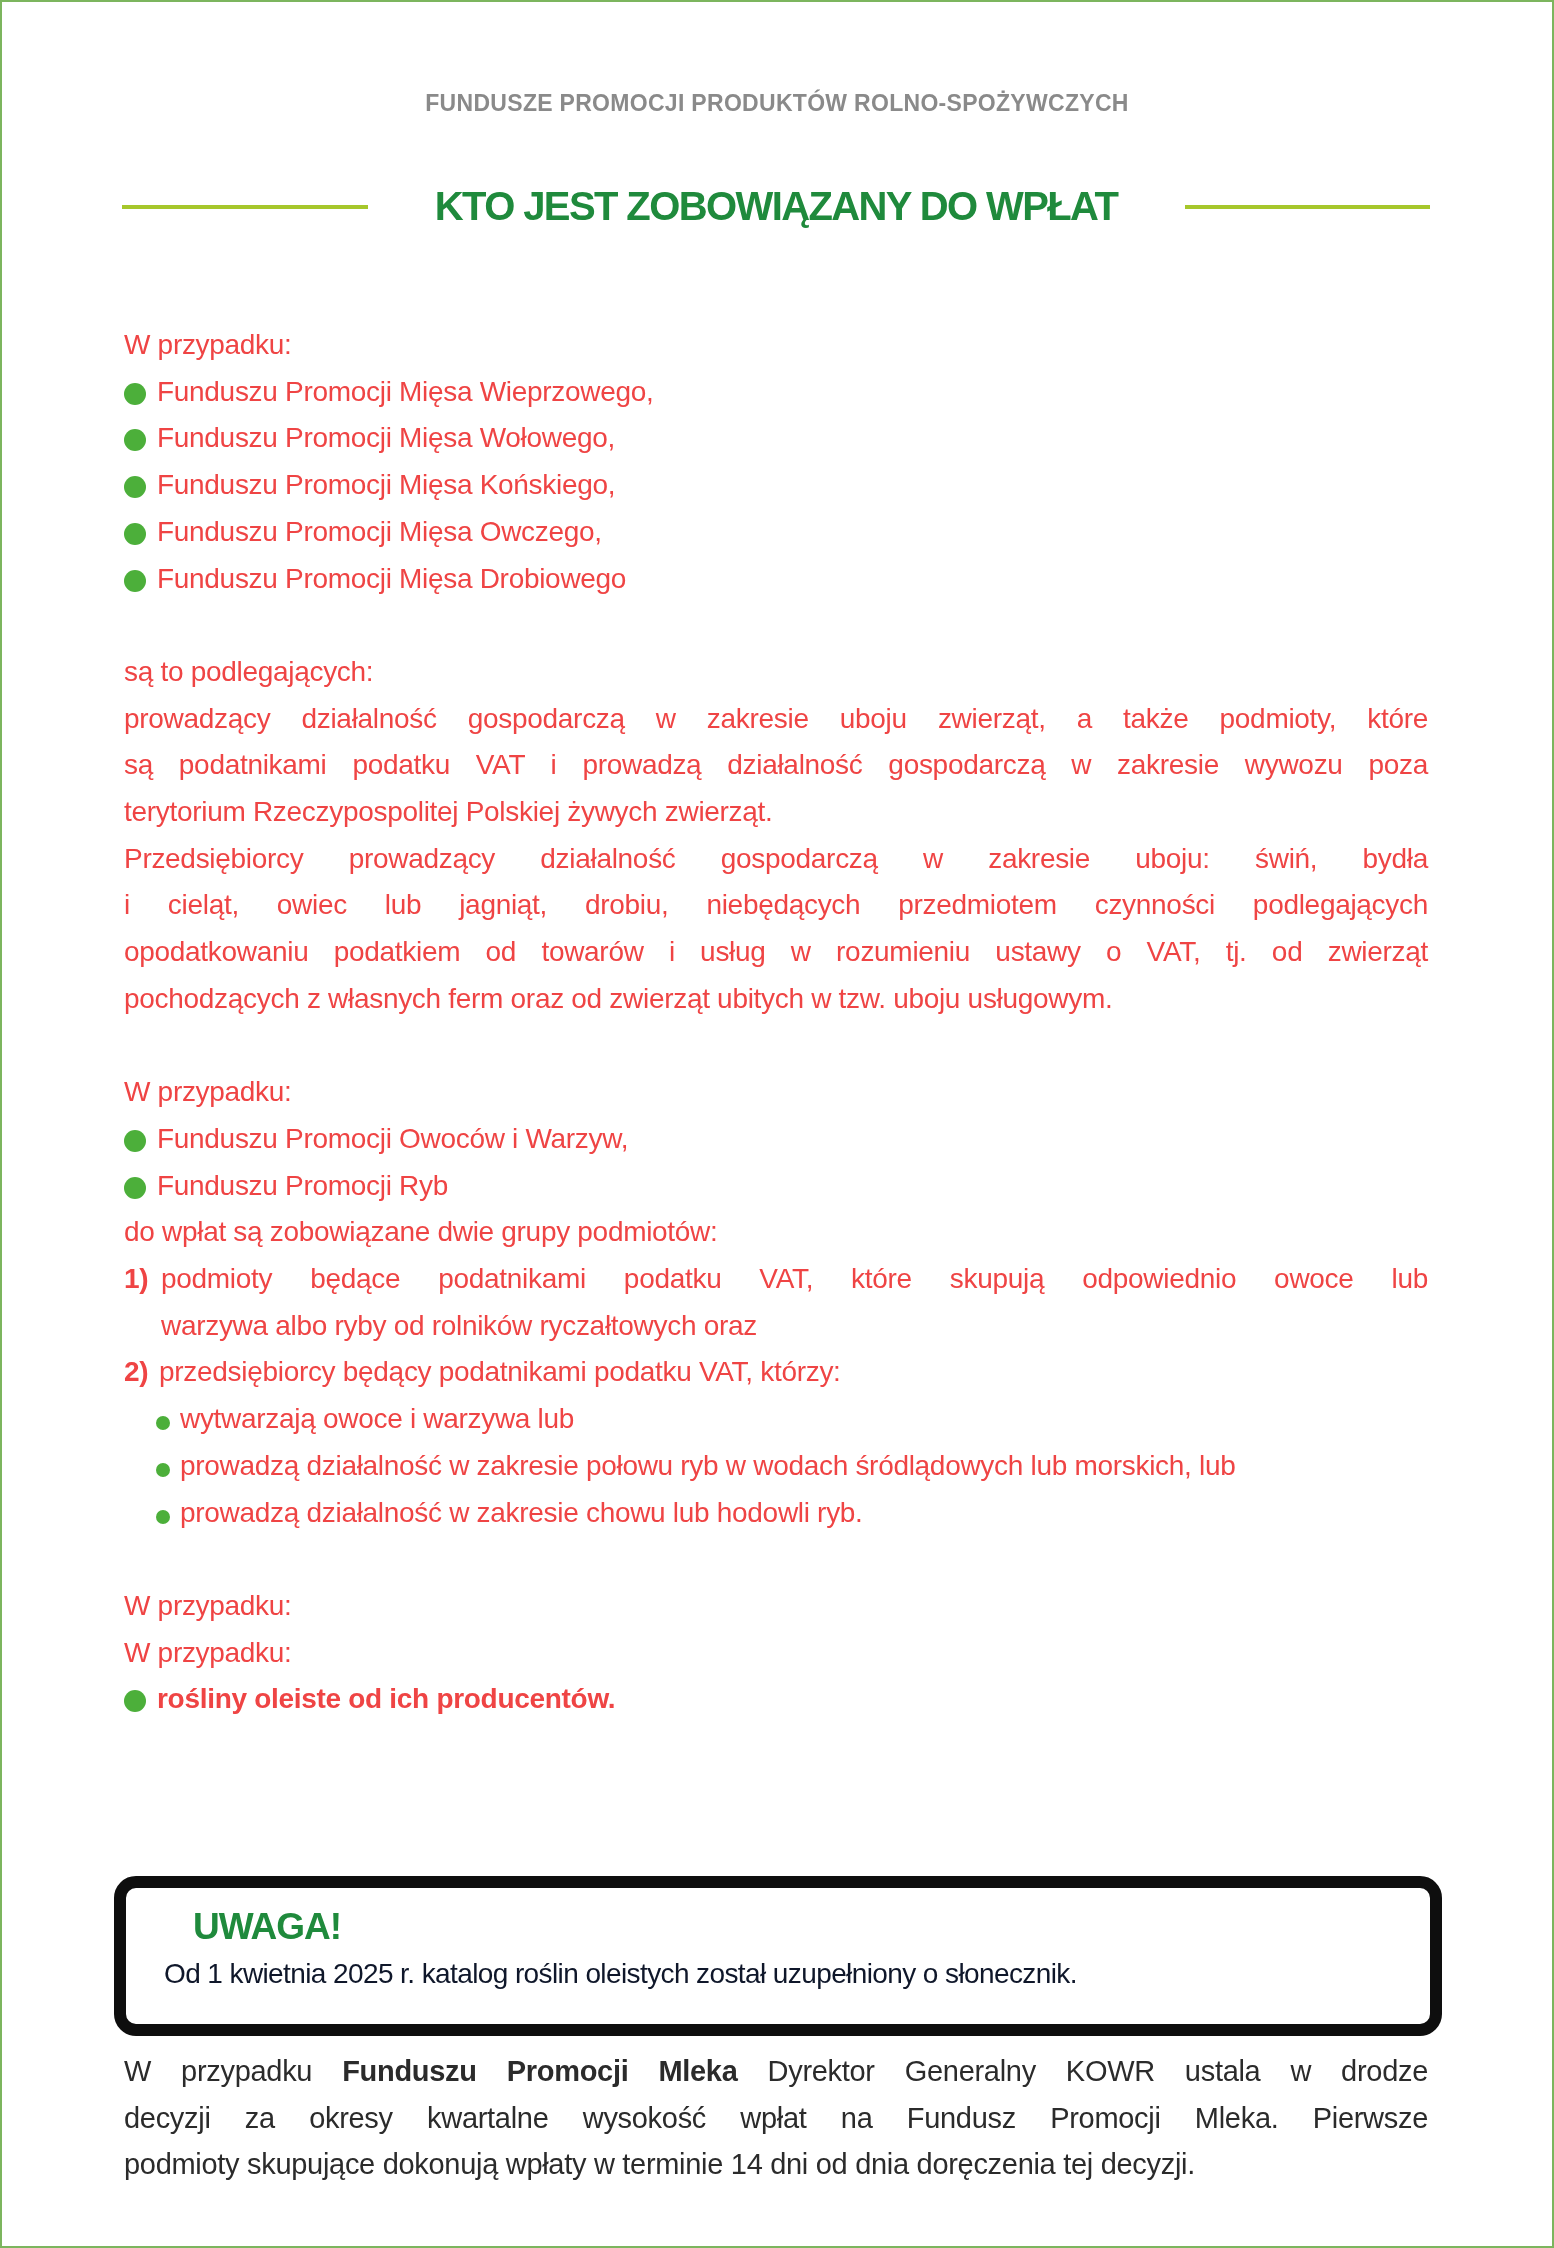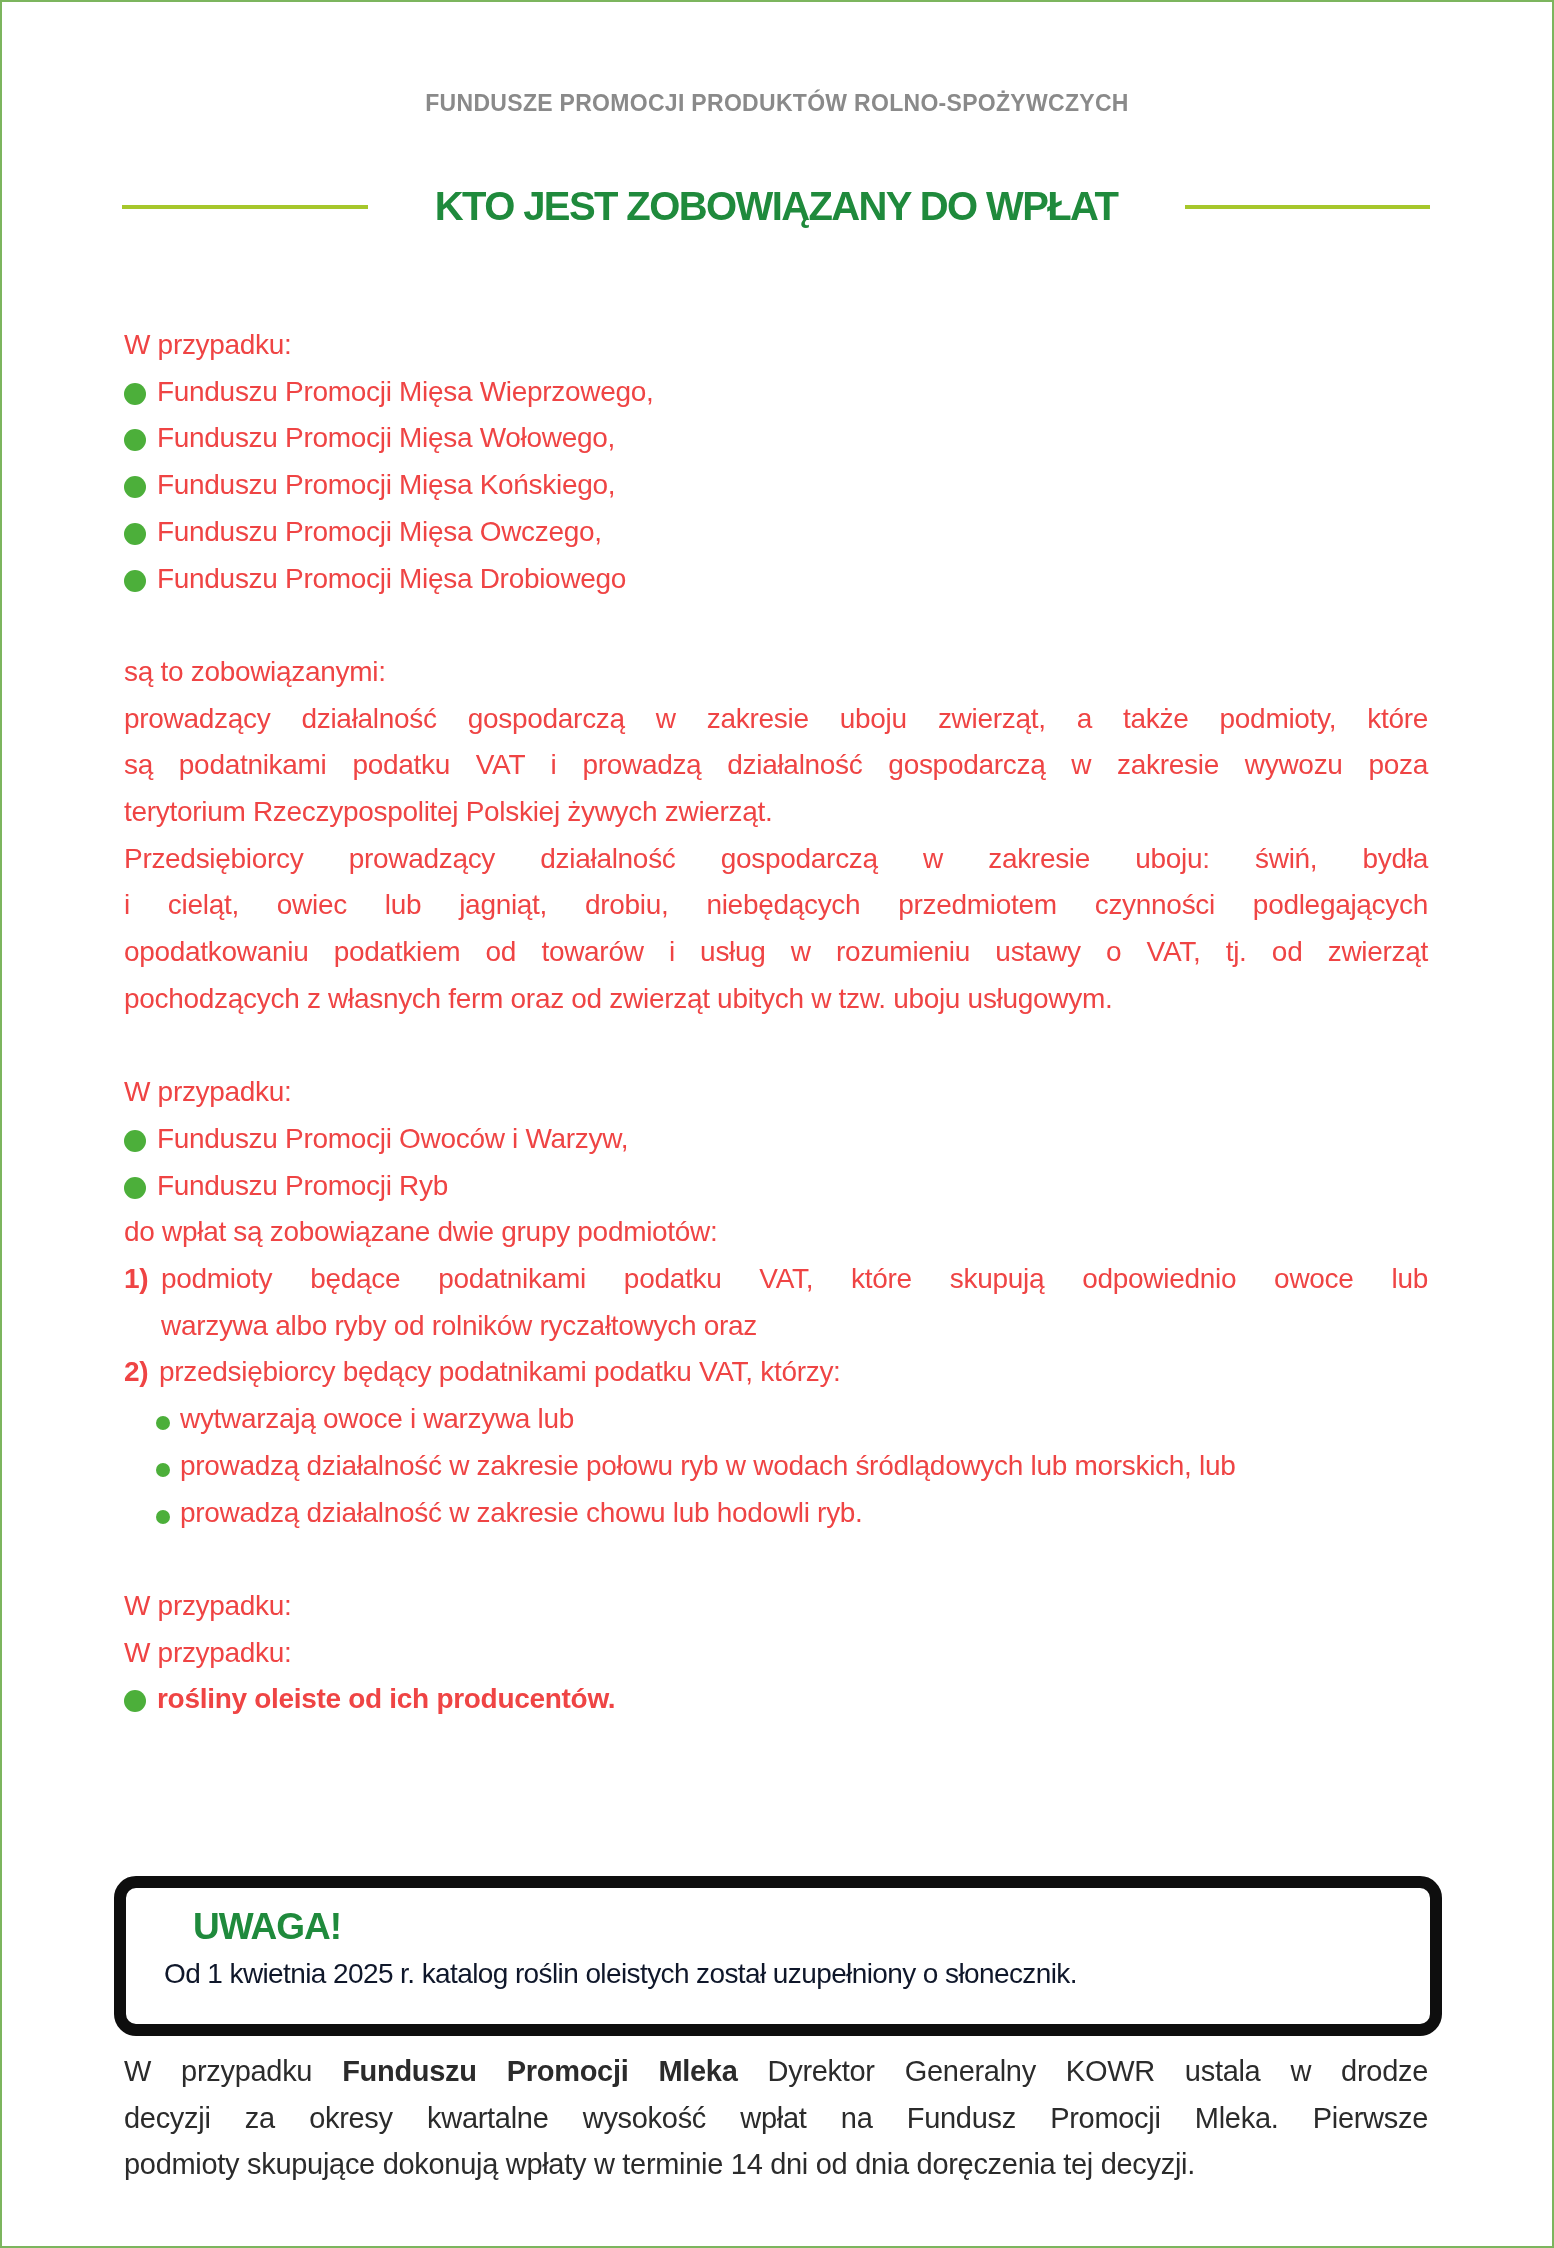--- a/index.html
+++ b/index.html
@@ -84,21 +84,21 @@
 
     <span class="line">W przypadku:</span>
     <div>
       <div class="line bullet"><span class="dot"></span><span>Funduszu Promocji Mięsa Wieprzowego,</span></div>
       <div class="line bullet"><span class="dot"></span><span>Funduszu Promocji Mięsa Wołowego,</span></div>
       <div class="line bullet"><span class="dot"></span><span>Funduszu Promocji Mięsa Końskiego,</span></div>
       <div class="line bullet"><span class="dot"></span><span>Funduszu Promocji Mięsa Owczego,</span></div>
       <div class="line bullet"><span class="dot"></span><span>Funduszu Promocji Mięsa Drobiowego</span></div>
     </div>
     <div class="gap"></div>
-    <span class="line">są to zobowiązanymi:</span>
+    <span class="line">są to podlegających:</span>
     <div>
       <span class="line justify-full">prowadzący działalność gospodarczą w zakresie uboju zwierząt, a także podmioty, które</span>
       <span class="line justify-full">są podatnikami podatku VAT i prowadzą działalność gospodarczą w zakresie wywozu poza</span>
       <span class="line">terytorium Rzeczypospolitej Polskiej żywych zwierząt.</span>
     </div>
     <div>
       <span class="line justify-full">Przedsiębiorcy prowadzący działalność gospodarczą w zakresie uboju: świń, bydła</span>
       <span class="line justify-full">i cieląt, owiec lub jagniąt, drobiu, niebędących przedmiotem czynności podlegających</span>
       <span class="line justify-full">opodatkowaniu podatkiem od towarów i usług w rozumieniu ustawy o VAT, tj. od zwierząt</span>
       <span class="line">pochodzących z własnych ferm oraz od zwierząt ubitych w tzw. uboju usługowym.</span>

